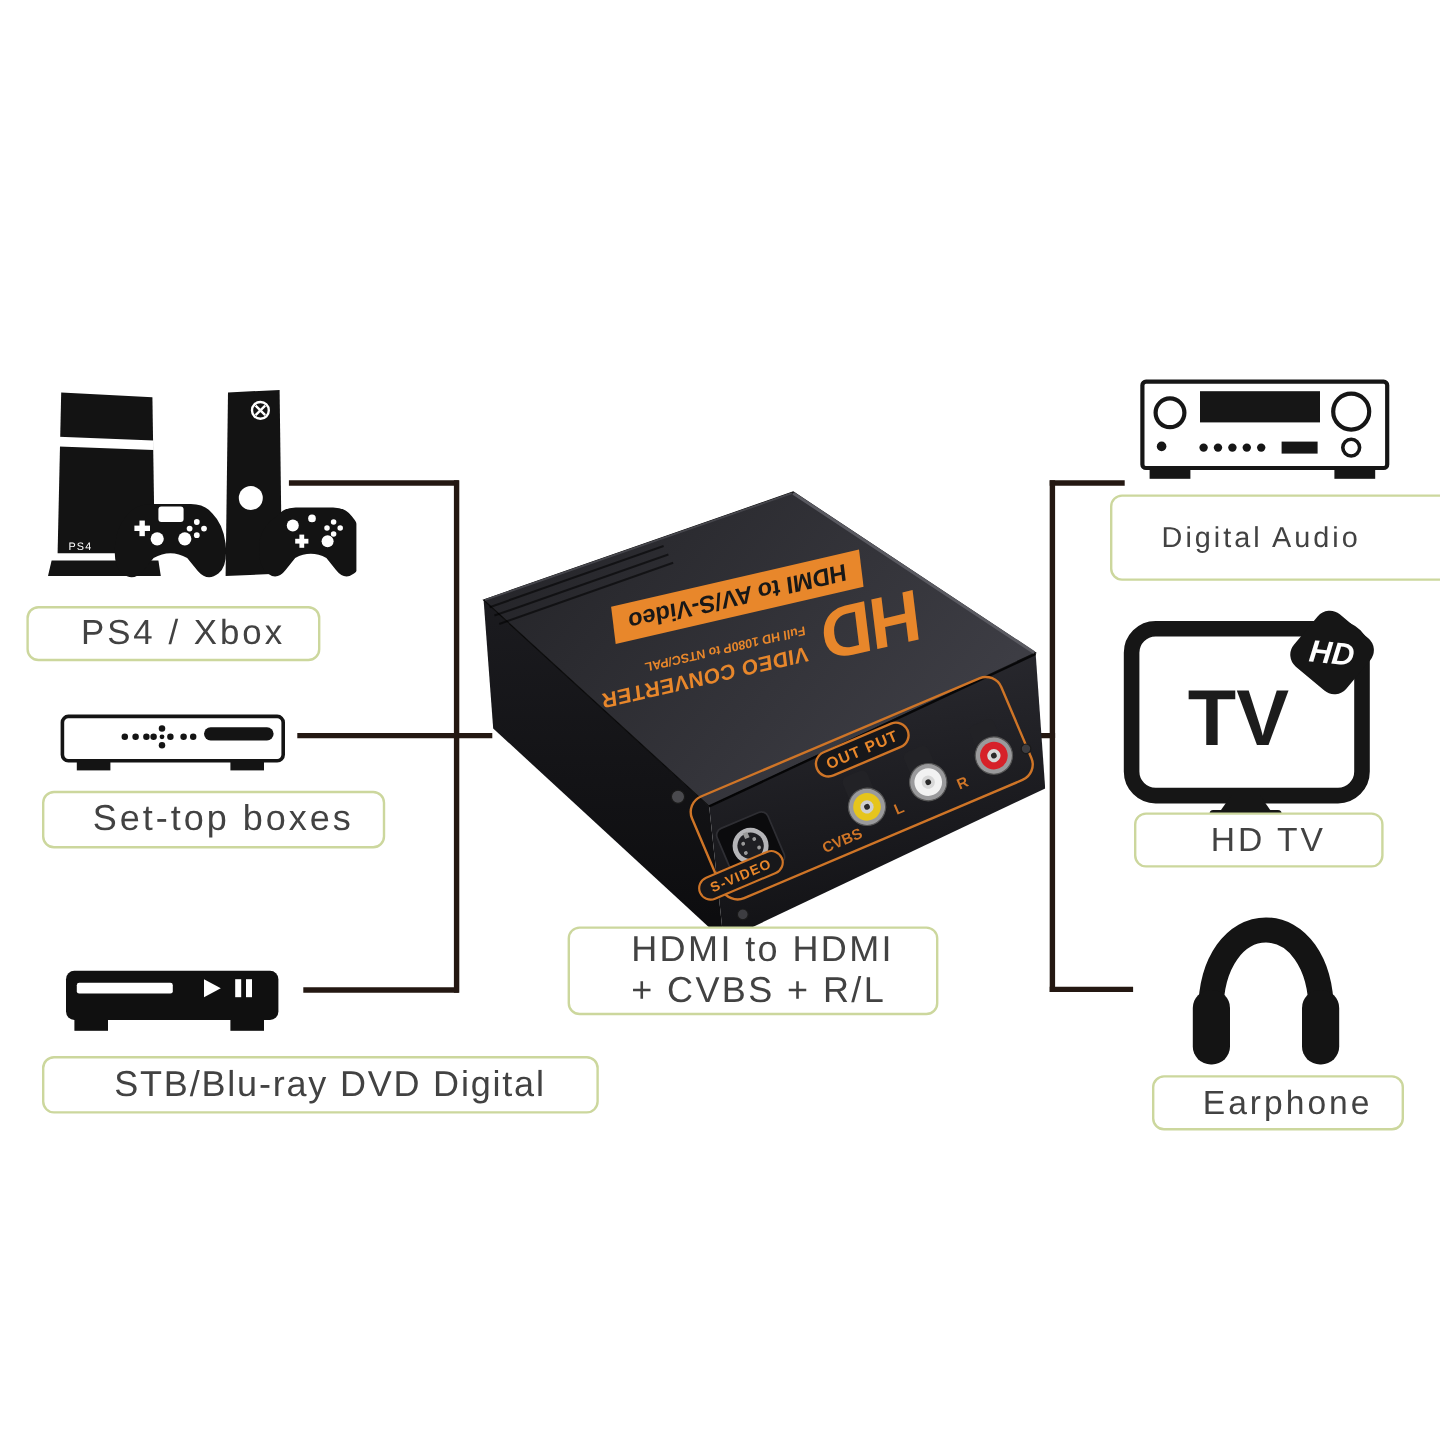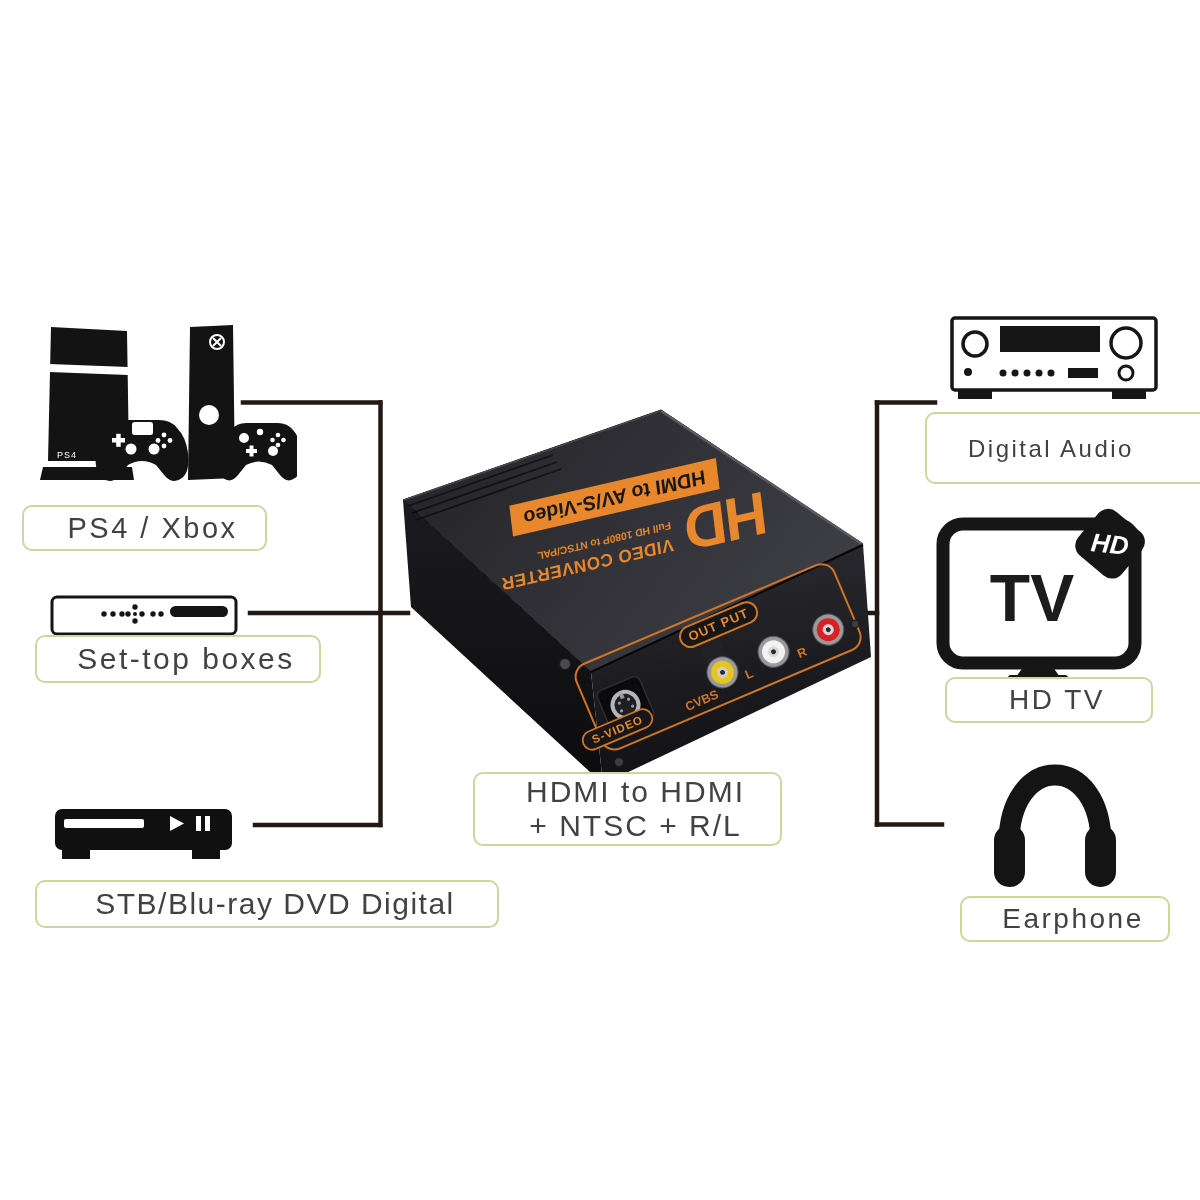--- a/index.html
+++ b/index.html
@@ -239,21 +239,21 @@
       <circle cx="172" cy="262" r="5.5" fill="#4a4a4e" stroke="#1a1a1a" stroke-width="1"></circle>
       <circle cx="462" cy="222" r="4" fill="#3d3d41" stroke="#1a1a1a" stroke-width="1"></circle>
       <circle cx="226" cy="360" r="4.5" fill="#3d3d41" stroke="#1a1a1a" stroke-width="1"></circle>
     </g>
   </svg>
 
   <div class="label" style="left:22px;top:505px;width:225px;height:42px;font-size:29px;">
     <span>PS4 / Xbox</span>
   </div>
 
-  <div class="label" style="left:35px;top:635px;width:266px;height:44px;font-size:30px;align-items:center;">
+  <div class="label" style="left:35px;top:659px;width:266px;height:44px;font-size:30px;align-items:center;">
     <span>Set-top boxes</span>
   </div>
 
   <div class="label" style="left:35px;top:880px;width:444px;height:44px;font-size:30px;letter-spacing:1.5px;">
     <span>STB/Blu-ray DVD Digital</span>
   </div>
 
   <div class="label left-align" style="left:925px;top:412px;width:247px;height:68px;font-size:24px;padding-left:41px;">
     <span class="two-line">
       <span>Digital Audio</span>
@@ -262,19 +262,19 @@
 
   <div class="label" style="left:945px;top:677px;width:188px;height:42px;font-size:28px;text-align:right;">
     <span>HD TV</span>
   </div>
 
   <div class="label" style="left:960px;top:896px;width:190px;height:42px;font-size:28px;text-align:center;">
     <span>Earphone</span>
   </div>
 
   <div class="label" style="left:473px;top:772px;width:289px;height:70px;font-size:30px;letter-spacing:2px;">
-    <span class="two-line" style="text-align:center;line-height:34px;">
+    <span class="two-line" style="line-height:34px;">
       <span>HDMI to HDMI</span>
-      <span>+ NTSC + R/L</span>
+      <span>+ CVBS + R/L</span>
     </span>
   </div>
 
 </div>
 
 </body></html>

